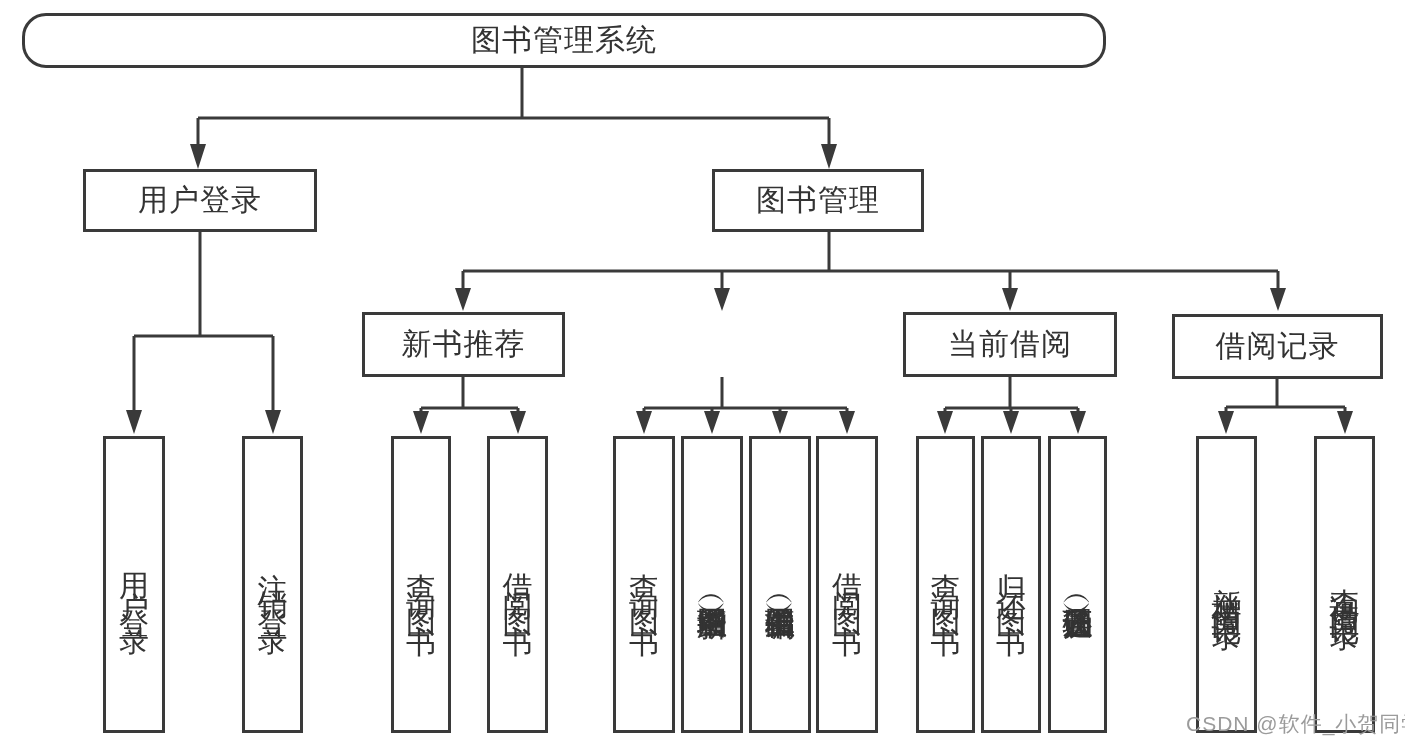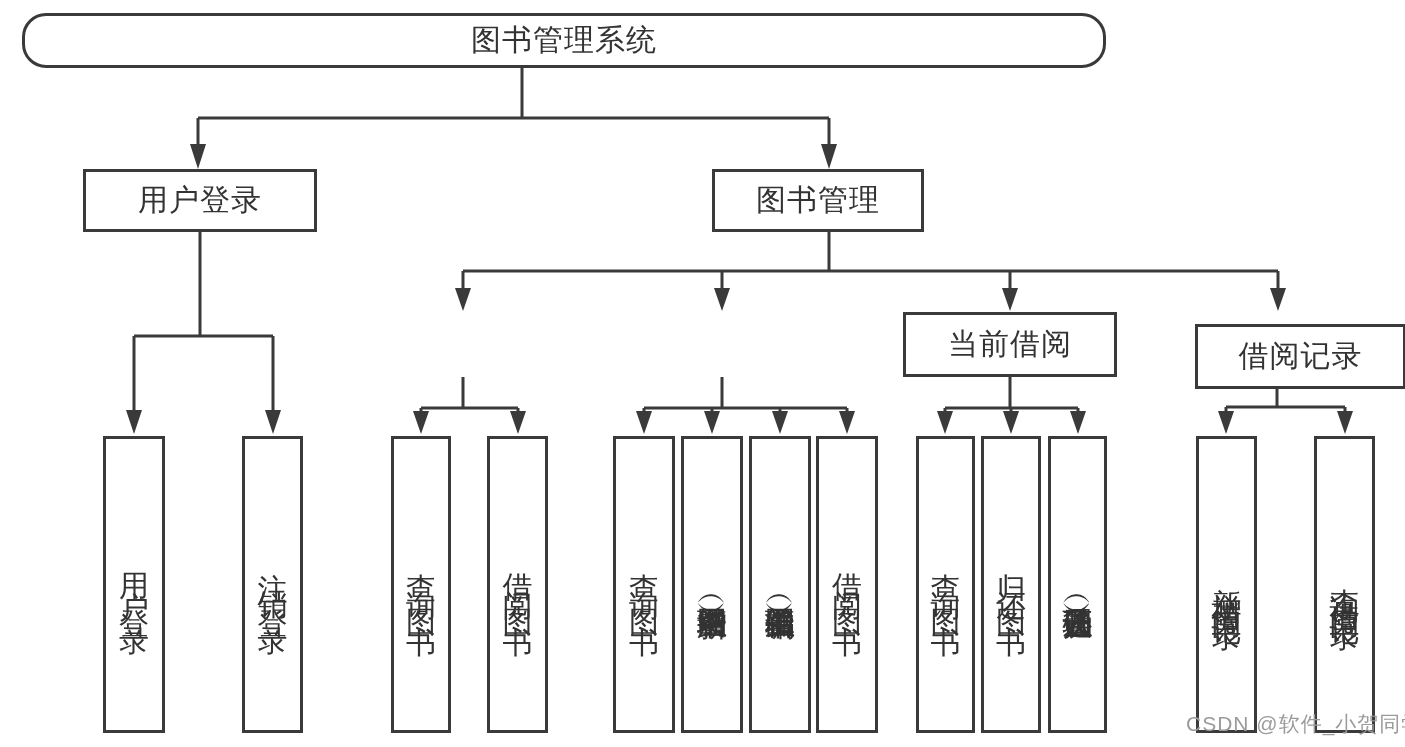--- a/index.html
+++ b/index.html
@@ -44,21 +44,21 @@
   .chars-4 span{letter-spacing:18px;}
   .chars-6 span{letter-spacing:7px;}
   .chars-9 span{letter-spacing:0px;}
   
   #root-box   {left:22px;  top:13px;  width:1084px; height:55px;border-radius:24px;}
   #l2-login   {left:83px;  top:169px; width:234px;  height:63px;}
   #l2-bookmgmt{left:712px; top:169px; width:212px;  height:63px;}
   #l3-newbook {left:362px; top:312px; width:203px;  height:65px;}
   #l3-borrow  {left:619px; top:312px; width:206px;  height:65px;}
   #l3-current {left:903px; top:312px; width:214px;  height:65px;}
-  #l3-records {left:1172px;top:324px; width:211px;  height:65px;margin-left:23px;}
+  #l3-records {left:1172px;top:314px; width:211px;  height:65px;}
   .leaf{top:436px;height:297px;}
   #leaf-1 {left:103px; width:62px;}
   #leaf-2 {left:242px; width:61px;}
   #leaf-3 {left:391px; width:60px;}
   #leaf-4 {left:487px; width:61px;}
   #leaf-5 {left:613px; width:62px;}
   #leaf-6 {left:681px; width:62px;}
   #leaf-7 {left:749px; width:62px;}
   #leaf-8 {left:816px; width:62px;}
   #leaf-9 {left:916px; width:59px;}
@@ -114,20 +114,23 @@
     <span class="hlabel">图书管理系统</span>
   </div>
 
   <div id="l2-login" class="box">
     <span class="hlabel">用户登录</span>
   </div>
   <div id="l2-bookmgmt" class="box">
     <span class="hlabel">图书管理</span>
   </div>
 
+  <div id="l3-newbook" class="box">
+    <span class="hlabel">新书推荐</span>
+  </div>
   <div id="l3-current" class="box">
     <span class="hlabel">当前借阅</span>
   </div>
   <div id="l3-records" class="box">
     <span class="hlabel">借阅记录</span>
   </div>
 
   <div id="leaf-1" class="box leaf chars-4">
     <span>用户登录</span>
   </div>

